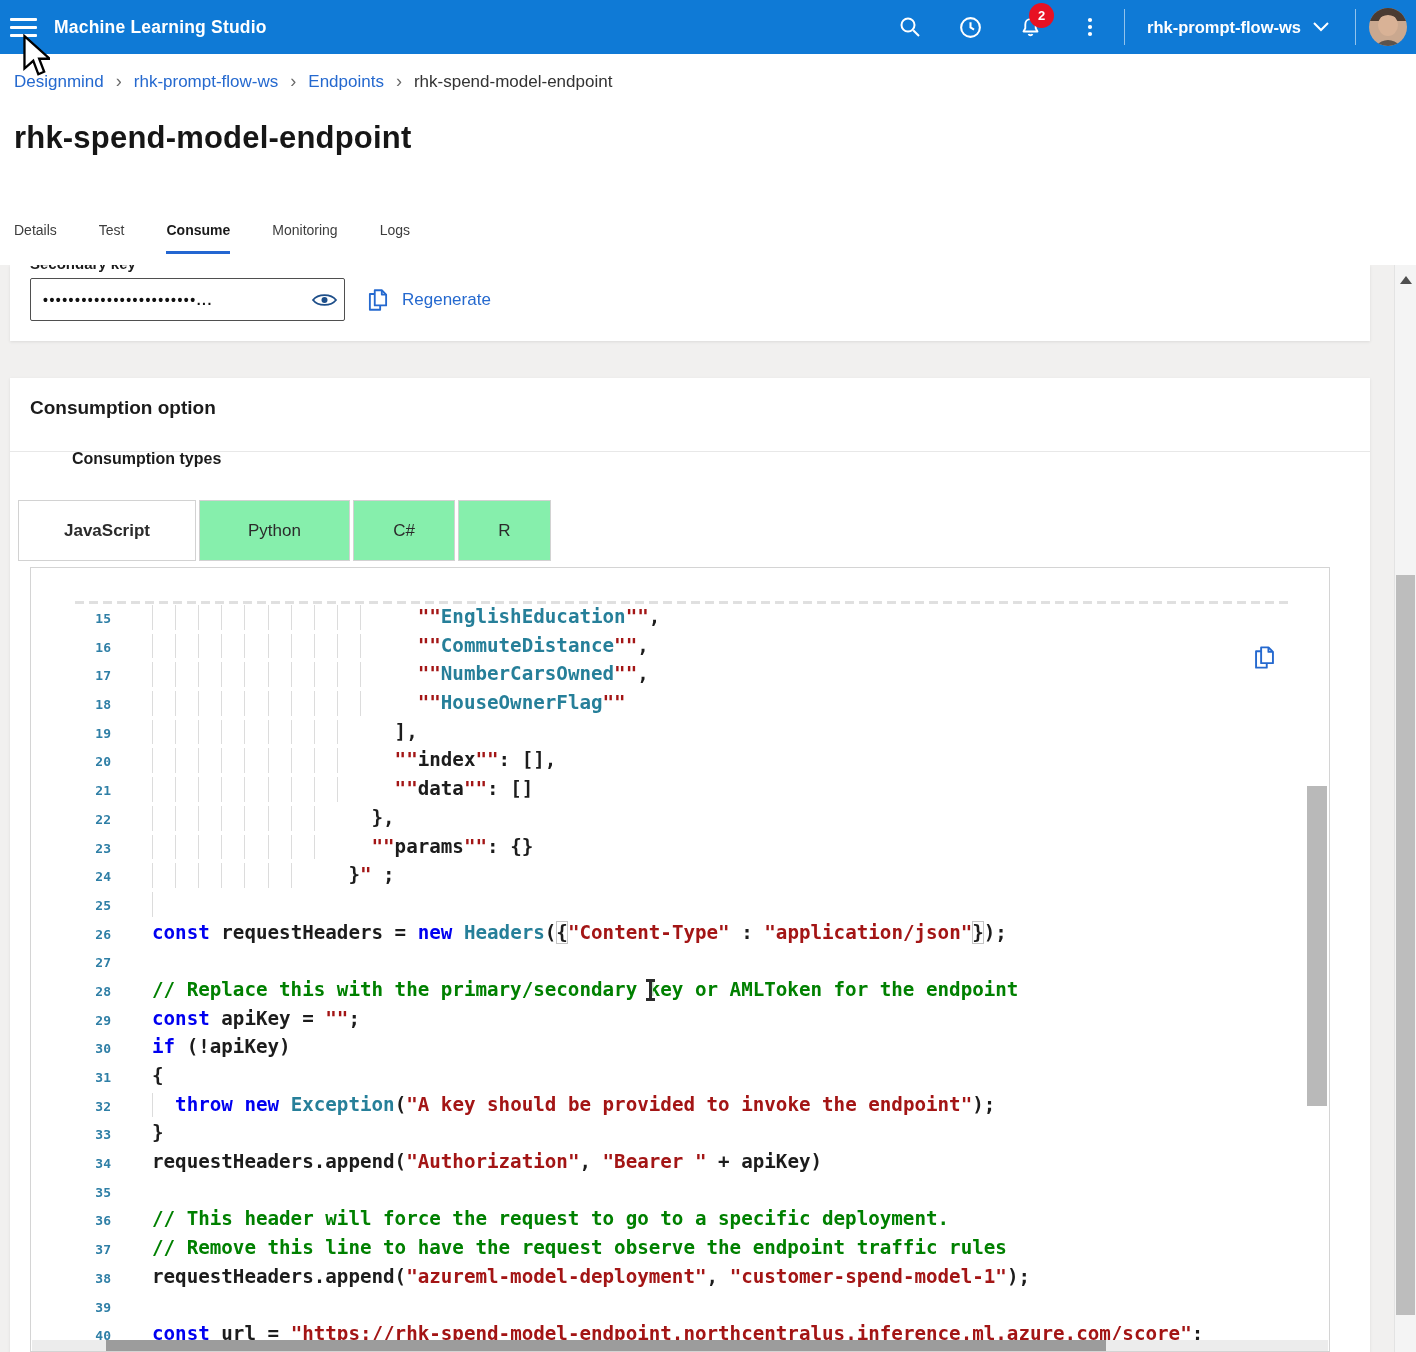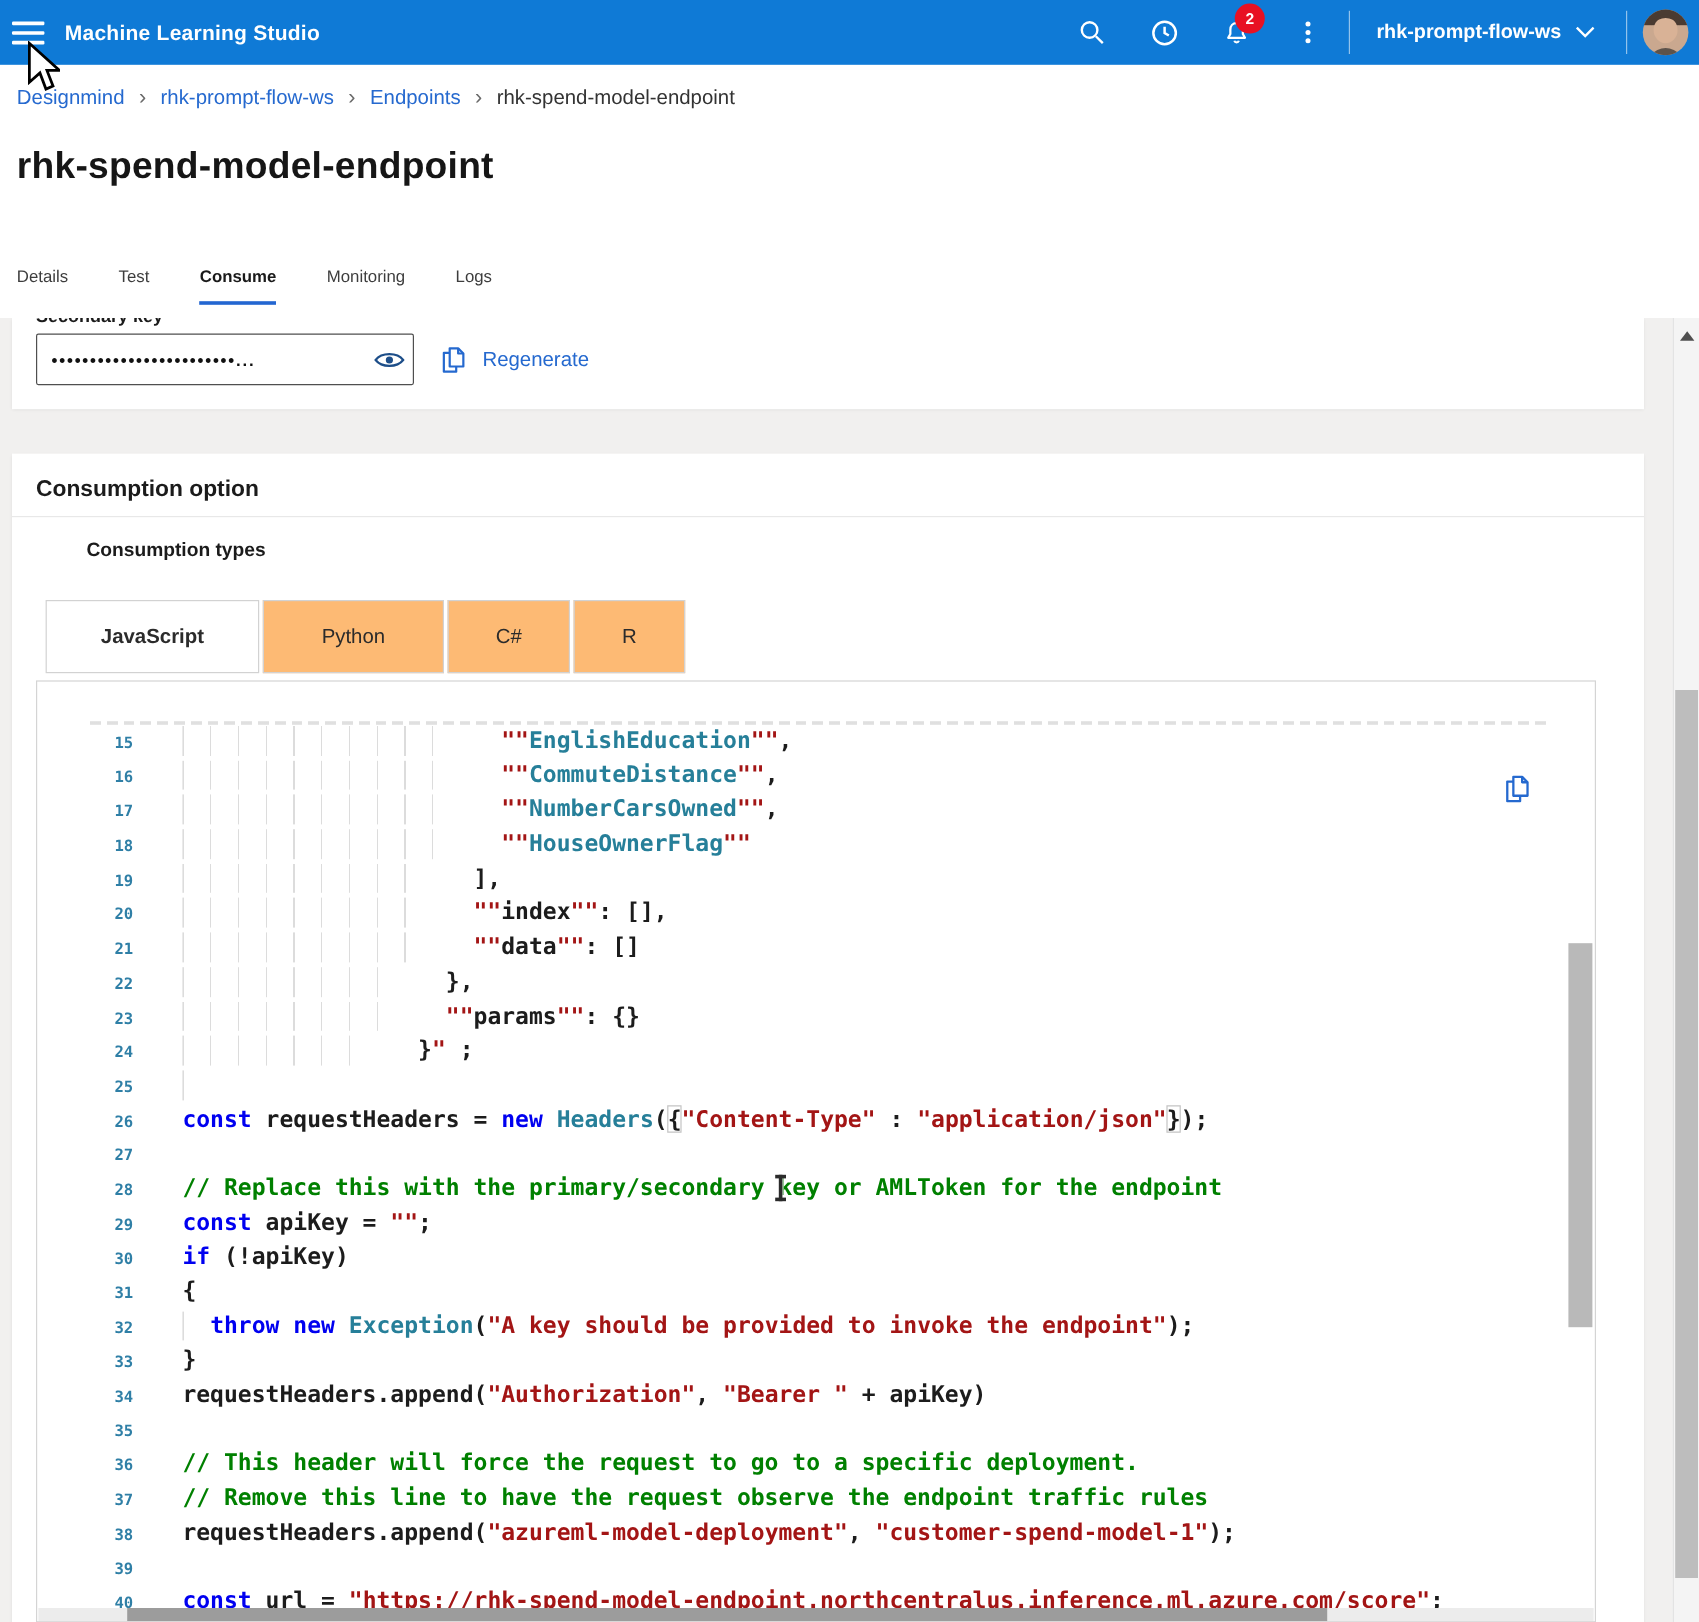--- a/index.html
+++ b/index.html
@@ -39,24 +39,24 @@
   .key-label-clip { position:absolute; left:20px; top:0; height:9px; width:200px; overflow:hidden; }
   .key-label-clip span { display:block; margin-top:-10px; font-size:15px; font-weight:600; color:#1b1b1b; }
   .key-input { position:absolute; left:20px; top:13px; width:315px; height:43px; border:1.5px solid #4f4f4f; border-radius:2px; background:#fff; display:flex; align-items:center; }
   .key-dots { flex:1; padding-left:12px; font-size:14px; font-weight:700; letter-spacing:1.5px; color:#111; white-space:nowrap; overflow:hidden; }
   .eye-btn { width:40px; height:40px; display:flex; align-items:center; justify-content:center; }
   .copy-key-btn { position:absolute; left:352px; top:22px; width:32px; height:30px; }
   .regen-btn { position:absolute; left:392px; top:25px; font-size:17px; color:#2569cf; }
 
   
   .consumption-card { top:113px; bottom:0; }
-  .cons-header { height:53px; line-height:59px; padding-left:20px; font-size:19px; font-weight:700; color:#1b1b1b; border-bottom:1px solid #e8e8e8; }
+  .cons-header { height:74px; line-height:59px; padding-left:20px; font-size:19px; font-weight:700; color:#1b1b1b; border-bottom:1px solid #e8e8e8; }
   .cons-types-label { position:absolute; left:20px; top:72px; font-size:16px; font-weight:700; color:#1b1b1b;margin-left:42px; }
-  .lang-tabs { position:absolute; left:28px; top:122px; display:flex; }
-  .lang-tab { height:61px; border:1px solid #d2d2d2; background:#fdba74; color:#2b2b2b; font-size:17px; display:flex; align-items:center; justify-content:center; margin-right:3px; }
+  .lang-tabs { position:absolute; left:8px; top:122px; display:flex; }
+  .lang-tab { height:61px; border:1px solid #d2d2d2; background:#86efac; color:#2b2b2b; font-size:17px; display:flex; align-items:center; justify-content:center; margin-right:3px; }
   .lang-tab:nth-child(1){ width:178px; }
   .lang-tab:nth-child(2){ width:151px; }
   .lang-tab:nth-child(3){ width:102px; }
   .lang-tab:nth-child(4){ width:93px; }
   .lang-tab.active { background:#fff; font-weight:700; }
 
   
   .code-panel { position:absolute; left:20px; top:189px; width:1300px; bottom:0; border:1px solid #d4d4d4; background:#fff; overflow:hidden; }
   .code-top-line { position:absolute; left:44px; right:36px; top:33px; height:3px;
      background:repeating-linear-gradient(90deg,#d8d8d8 0 9px, transparent 9px 14px); opacity:.8; }

